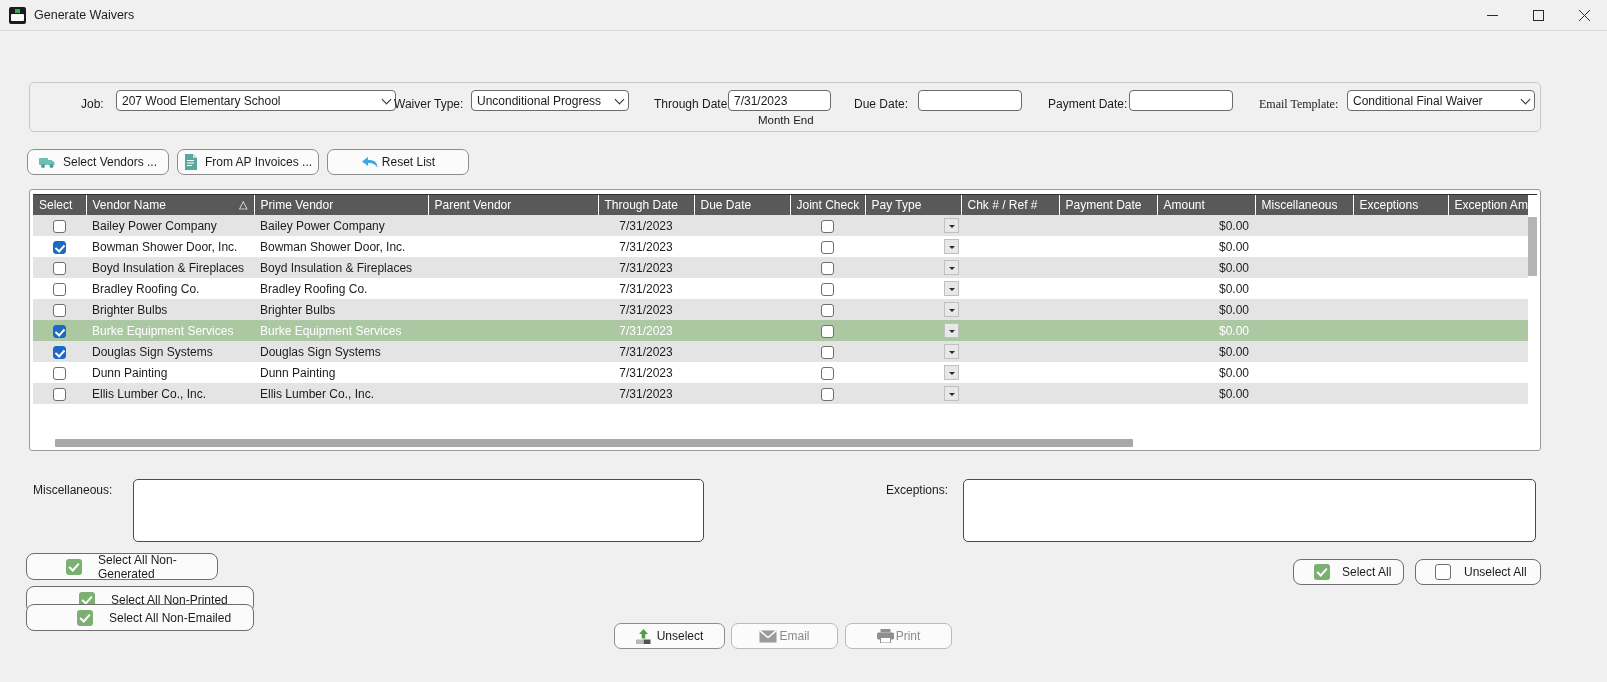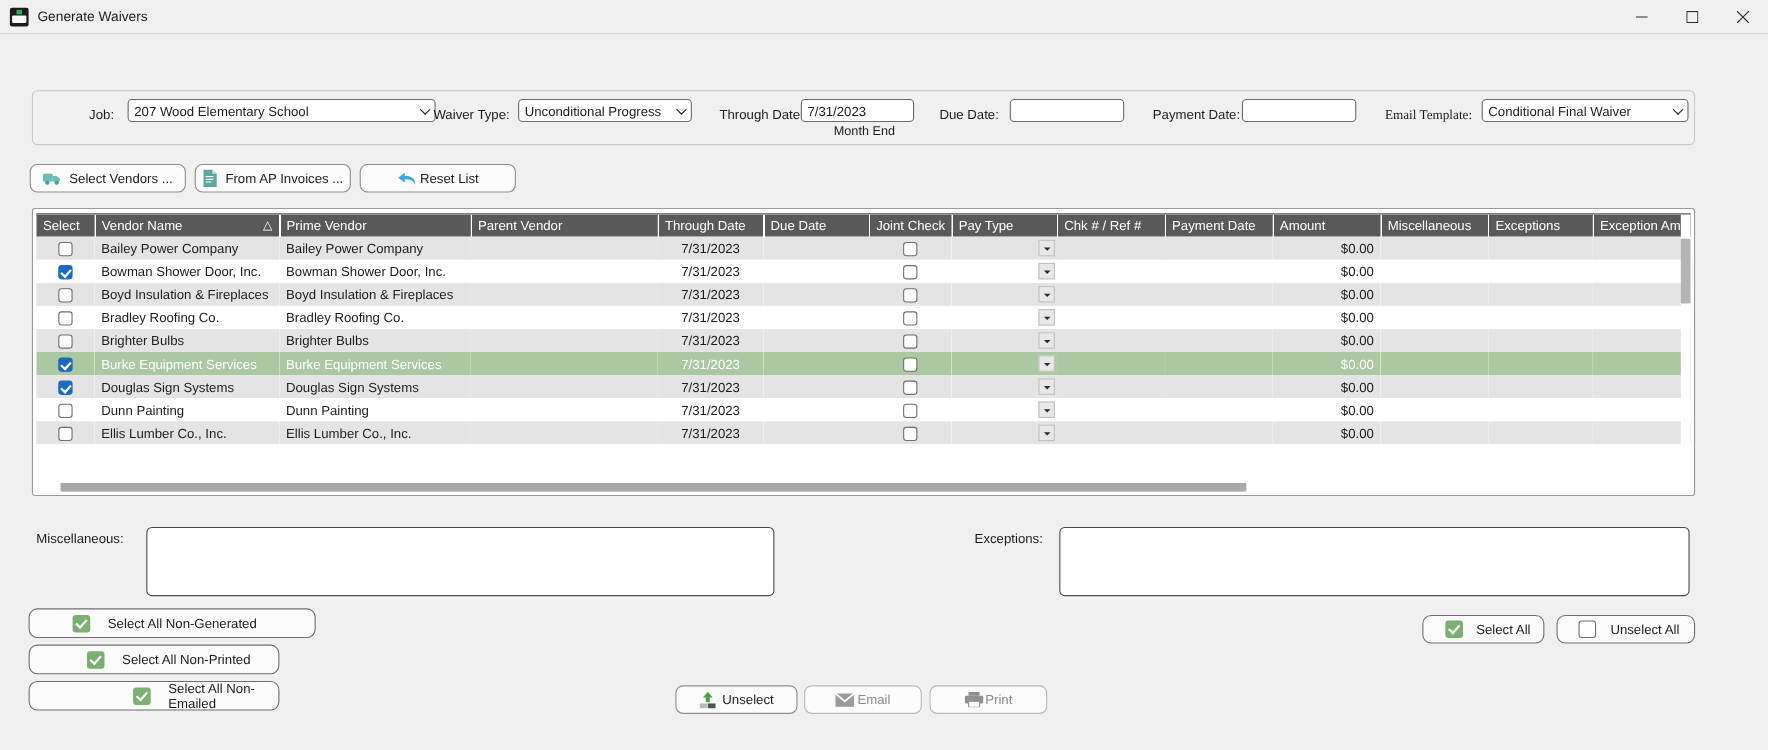--- a/index.html
+++ b/index.html
@@ -585,29 +585,29 @@
     </div>
   </div>
 </div>
 
 <div class="memo-lbl" style="left:33px;top:483px;">Miscellaneous:</div>
 <textarea class="memo" style="left: 133px; top: 479px; width: 571px; height: 63px;"></textarea>
 
 <div class="memo-lbl" style="left:886px;top:483px;">Exceptions:</div>
 <textarea class="memo" style="left: 963px; top: 479px; width: 573px; height: 63px;"></textarea>
 
-<div class="wbtn" style="left:26px;top:553px;width:261px;height:27px;">
+<div class="wbtn" style="left:26px;top:553px;width:192px;height:27px;">
   <span class="gcheck" style="margin-left:39px;"></span>
   <span style="margin-left:16px;">Select All Non-Generated</span>
 </div>
 <div class="wbtn" style="left:26px;top:586px;width:228px;height:27px;">
   <span class="gcheck" style="margin-left:52px;"></span>
   <span style="margin-left:16px;">Select All Non-Printed</span>
 </div>
-<div class="wbtn" style="left:26px;top:619px;width:228px;height:27px;padding-left:44px;">
+<div class="wbtn" style="left:26px;top:604px;width:228px;height:27px;">
   <span class="gcheck" style="margin-left:50px;"></span>
   <span style="margin-left:16px;">Select All Non-Emailed</span>
 </div>
 
 <div class="wbtn" style="left:1293px;top:559px;width:111px;height:26px;">
   <span class="gcheck" style="margin-left:20px;"></span>
   <span style="margin-left:12px;">Select All</span>
 </div>
 <div class="wbtn" style="left:1415px;top:559px;width:126px;height:26px;">
   <span class="wcheck" style="margin-left:19px;"></span>

